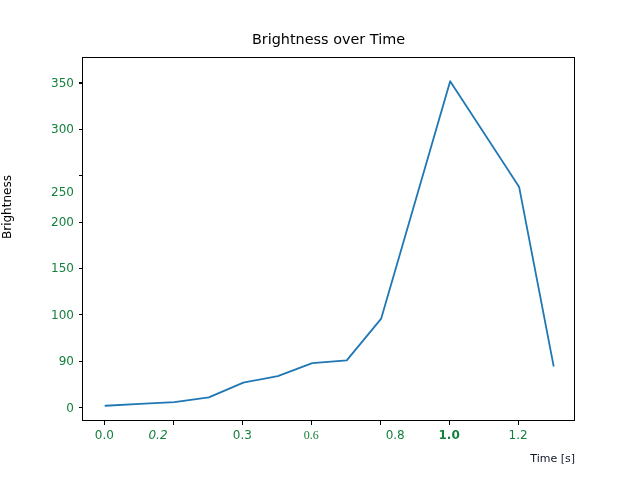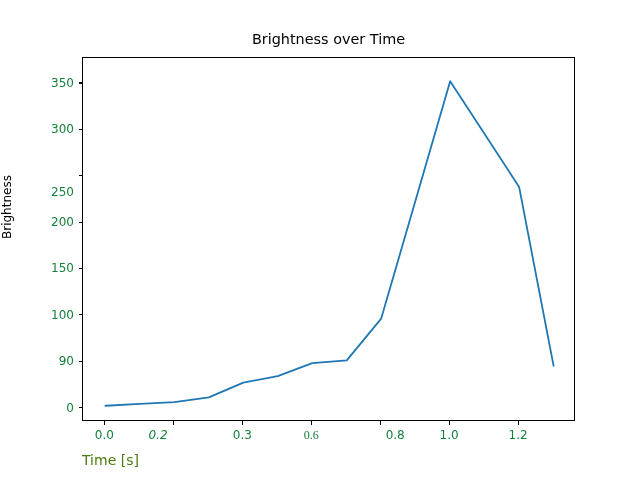--- a/index.html
+++ b/index.html
@@ -74,23 +74,23 @@
   .xtick-mark {
     width: 1.1px;
     height: 3.5px;
     top: 421px;
   }
   #xlabel {
     position: absolute;
     left: 82px;
     top: 452px;
     width: 493px;
-    text-align: left;
-    font-size: 14px;
-    color: #4d7c0f;
+    text-align: right;
+    font-size: 11px;
+    color: #0f172a;
     white-space: nowrap;
   }
   #ylabel {
     position: absolute;
     left: 0px;
     top: 239px;
     font-size: 12px;
     color: #000000;
     white-space: nowrap;
     transform-origin: left top;
@@ -116,21 +116,21 @@
       <div class="tick-label ytick-label" style="left: 40px; width: 34px; top: 175.706px; margin-top: 16px;">250</div>
       <div class="tick-label ytick-label" style="left: 40px; width: 34px; top: 129.336px;">300</div>
       <div class="tick-label ytick-label" style="left: 40px; width: 34px; top: 82.9669px;">350</div>
     </div>
   <div id="xtick-labels">
       <div class="tick-label xtick-label" style="left: 104.409px; top: 428px;">0.0</div>
       <div class="tick-label xtick-label" style="left: 158px; top: 428px; font-style: italic;">0.2</div>
       <div class="tick-label xtick-label" style="left: 242.311px; top: 428px;">0.3</div>
       <div class="tick-label xtick-label" style="left: 311.262px; top: 428px; font-family: Liberation Serif, serif;">0.6</div>
       <div class="tick-label xtick-label" style="left: 380.213px; top: 428px; margin-left: 15px;">0.8</div>
-      <div class="tick-label xtick-label" style="left: 449.164px; top: 428px;">1.0</div>
+      <div class="tick-label xtick-label" style="left: 449.164px; top: 428px; font-weight: bold;">1.0</div>
       <div class="tick-label xtick-label" style="left: 518.115px; top: 428px;">1.2</div>
     </div>
   <div id="tick-marks">
       <div class="tick-mark ytick-mark" style="top: 407.003px;"></div>
       <div class="tick-mark ytick-mark" style="top: 360.633px;"></div>
       <div class="tick-mark ytick-mark" style="top: 314.264px;"></div>
       <div class="tick-mark ytick-mark" style="top: 267.895px;"></div>
       <div class="tick-mark ytick-mark" style="top: 221.525px;"></div>
       <div class="tick-mark ytick-mark" style="top: 175.156px;"></div>
       <div class="tick-mark ytick-mark" style="top: 128.786px;"></div>

